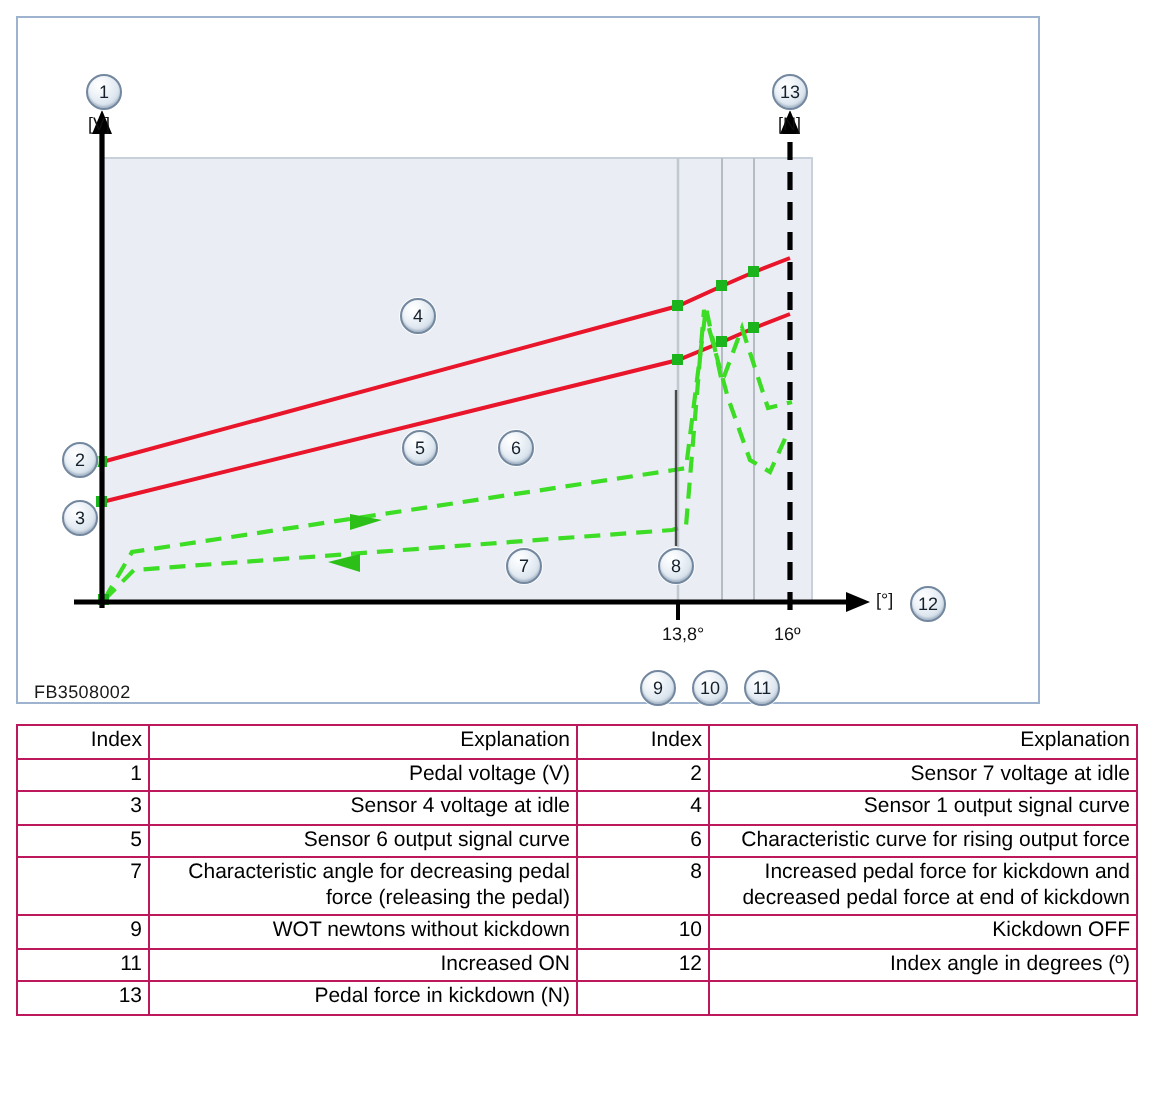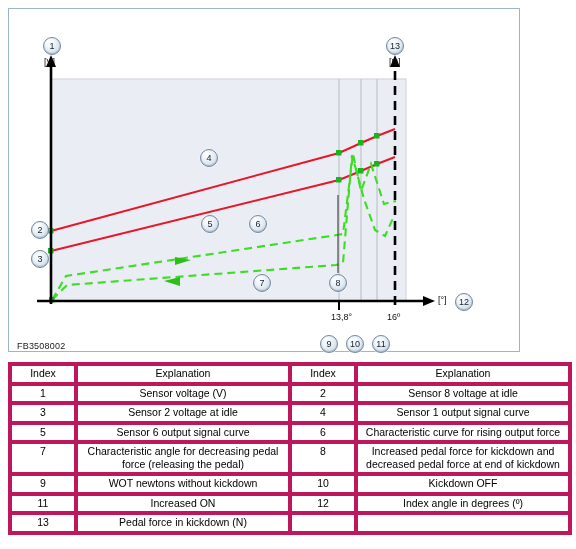--- a/index.html
+++ b/index.html
@@ -81,26 +81,26 @@
   #legend-table {
     position: absolute;
     left: 8px;
     top: 362px;
     width: 560px;
     border-collapse: collapse;
     table-layout: fixed;
     font-family: "Liberation Sans", sans-serif;
   }
   #legend-table td, #legend-table th {
-    border: 4px solid #be185d;
+    border: 1px solid #be185d;
     font-size: 10.5px;
     color: #000000;
     padding: 1px 3px 2px 3px;
     vertical-align: top;
-    text-align: center;
+    text-align: right;
     font-weight: normal;
     line-height: 12.5px;
   }
   #legend-table col.c-idx  { width: 66px; }
   #legend-table col.c-exp  { width: 214px; }
 </style>
 </head>
 <body>
 
 <div id="figure-panel">
@@ -186,27 +186,27 @@
     <tr>
       <th>Index</th>
       <th>Explanation</th>
       <th>Index</th>
       <th>Explanation</th>
     </tr>
   </thead>
   <tbody>
     <tr>
       <td>1</td>
-      <td>Sensor voltage (V)</td>
+      <td>Pedal voltage (V)</td>
       <td>2</td>
-      <td>Sensor 8 voltage at idle</td>
+      <td>Sensor 7 voltage at idle</td>
     </tr>
     <tr>
       <td>3</td>
-      <td>Sensor 2 voltage at idle</td>
+      <td>Sensor 4 voltage at idle</td>
       <td>4</td>
       <td>Sensor 1 output signal curve</td>
     </tr>
     <tr>
       <td>5</td>
       <td>Sensor 6 output signal curve</td>
       <td>6</td>
       <td>Characteristic curve for rising output force</td>
     </tr>
     <tr>

